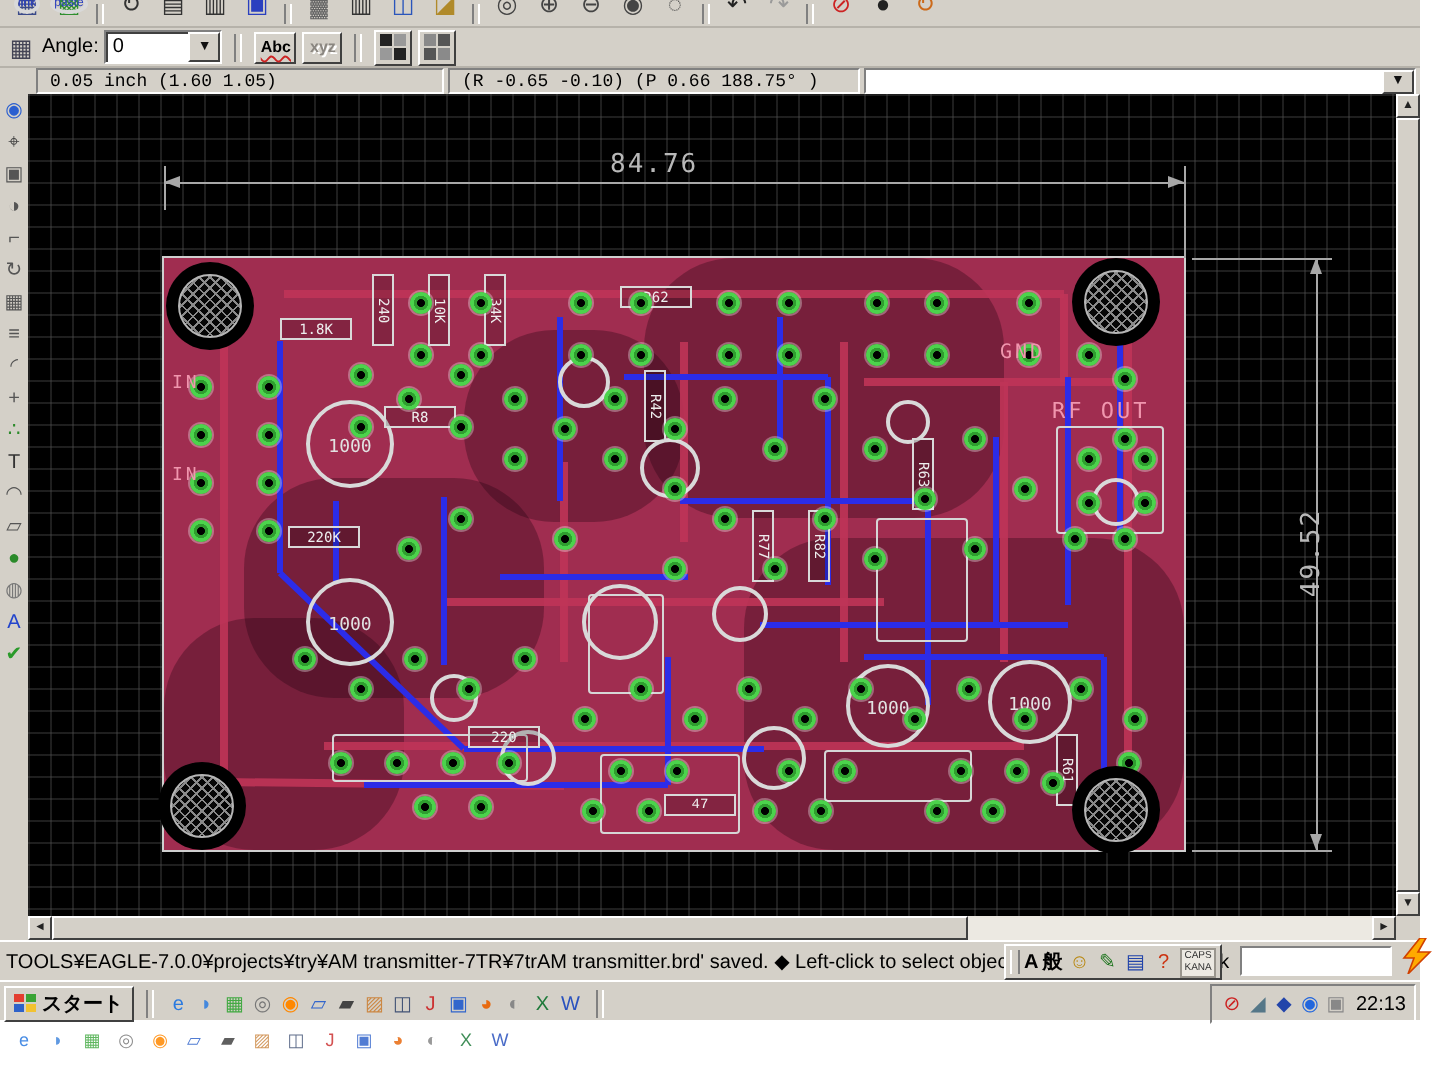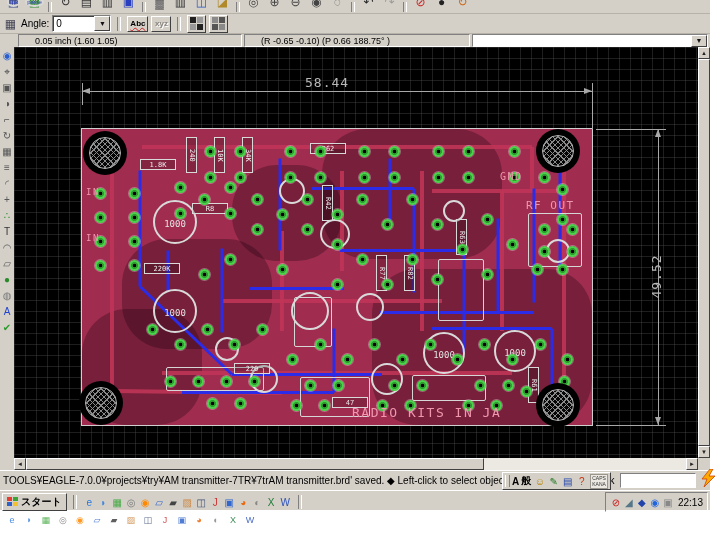--- a/index.html
+++ b/index.html
@@ -23,21 +23,21 @@
   .tbtn2.abc span{text-decoration:underline wavy #c22 1px;}
   .tbtn2.dis{color:#8a8680;text-shadow:1px 1px 0 #fff;}
   .gridtoggle{width:17px;height:16px;background:#d4d0c8;border:1px solid;border-color:#fff #404040 #404040 #fff;display:grid;grid-template-columns:6px 6px;grid-template-rows:6px 6px;gap:1px;align-content:center;justify-content:center;}
   .gridtoggle i{display:block;}
   .gridtoggle.a i:nth-child(1){background:#222;} .gridtoggle.a i:nth-child(2){background:#999;}
   .gridtoggle.a i:nth-child(3){background:#999;} .gridtoggle.a i:nth-child(4){background:#222;}
   .gridtoggle.b i:nth-child(1){background:#8a8a8a;} .gridtoggle.b i:nth-child(2){background:#555;}
   .gridtoggle.b i:nth-child(3){background:#555;} .gridtoggle.b i:nth-child(4){background:#8a8a8a;}
 
   .cbar{height:13px;display:flex;align-items:center;gap:2px;padding:0 2px 0 18px;}
-  .panel{height:11px;background:#d4d0c8;border:1px solid;border-color:#808080 #fff #fff #808080;font-size:9px;display:flex;align-items:center;padding:0 16px;white-space:nowrap;font-family:Liberation Sans, sans-serif;}
+  .panel{height:11px;background:#d4d0c8;border:1px solid;border-color:#808080 #fff #fff #808080;font-size:9px;display:flex;align-items:center;padding:0 6px;white-space:nowrap;font-family:Liberation Mono, monospace;}
   .panel.p1{width:190px;}
   .panel.p2{width:192px;}
   .cmd{flex:1;height:11px;background:#fff;border:1px solid;border-color:#808080 #fff #fff #808080;display:flex;align-items:center;justify-content:flex-end;}
   .cmd .dd{height:10px;}
 
   
   .main{position:relative;height:423px;}
   .palette{position:absolute;left:0;top:0;width:14px;height:411px;background:#d4d0c8;border-right:1px solid #9a968e;display:flex;flex-direction:column;align-items:center;padding-top:1px;}
   .palette .pi{width:13px;height:16px;display:flex;align-items:center;justify-content:center;font-size:10px;line-height:10px;}
   .canvas{position:absolute;left:14px;top:0;width:684px;height:411px;background-color:#000;overflow:hidden;
@@ -381,29 +381,28 @@
             <div class="pad" style="left: 485px; top: 95px;"></div>
             <div class="pad" style="left: 485px; top: 117px;"></div>
             <div class="hole" style="left: 7px; top: 8px;"></div>
             <div class="hole" style="left: 460px; top: 6px;"></div>
             <div class="hole" style="left: 3px; top: 258px;"></div>
             <div class="hole" style="left: 460px; top: 260px;"></div>
             <div class="btext" style="left: 4px; top: 58px; font-size: 9px;">IN</div>
             <div class="btext" style="left: 4px; top: 104px; font-size: 9px;">IN</div>
             <div class="btext" style="left: 418px; top: 42px; font-size: 10px;">GND</div>
             <div class="btext" style="left: 444px; top: 70px; font-size: 11px;">RF OUT</div>
-            <div class="btext" style="left: 270px; top: 276px; font-size: 13px;">RADIO KITS IN JA</div>
           </div>
 
         <div class="dline" style="left:68px;top:44px;width:510px;height:1px;"></div>
         <div class="arr" style="left:68px;top:41px;border-top:3px solid transparent;border-bottom:3px solid transparent;border-right:8px solid #a8a8a8;"></div>
         <div class="arr" style="left:570px;top:41px;border-top:3px solid transparent;border-bottom:3px solid transparent;border-left:8px solid #a8a8a8;"></div>
         <div class="dline" style="left:68px;top:36px;width:1px;height:22px;"></div>
         <div class="dline" style="left:578px;top:36px;width:1px;height:46px;"></div>
-        <div class="dimlabel" style="left:291px;top:28px;">58.44</div>
+        <div class="dimlabel" style="left:291px;top:28px;">84.76</div>
 
         <div class="dline" style="left:644px;top:82px;width:1px;height:296px;"></div>
         <div class="arr" style="left:641px;top:82px;border-left:3px solid transparent;border-right:3px solid transparent;border-bottom:8px solid #a8a8a8;"></div>
         <div class="arr" style="left:641px;top:370px;border-left:3px solid transparent;border-right:3px solid transparent;border-top:8px solid #a8a8a8;"></div>
         <div class="dline" style="left:582px;top:82px;width:70px;height:1px;"></div>
         <div class="dline" style="left:582px;top:378px;width:70px;height:1px;"></div>
         <div class="dimlabel" style="left:620px;top:222px;transform:rotate(-90deg);">49.52</div>
       </div>
 
       <div class="vscroll">

